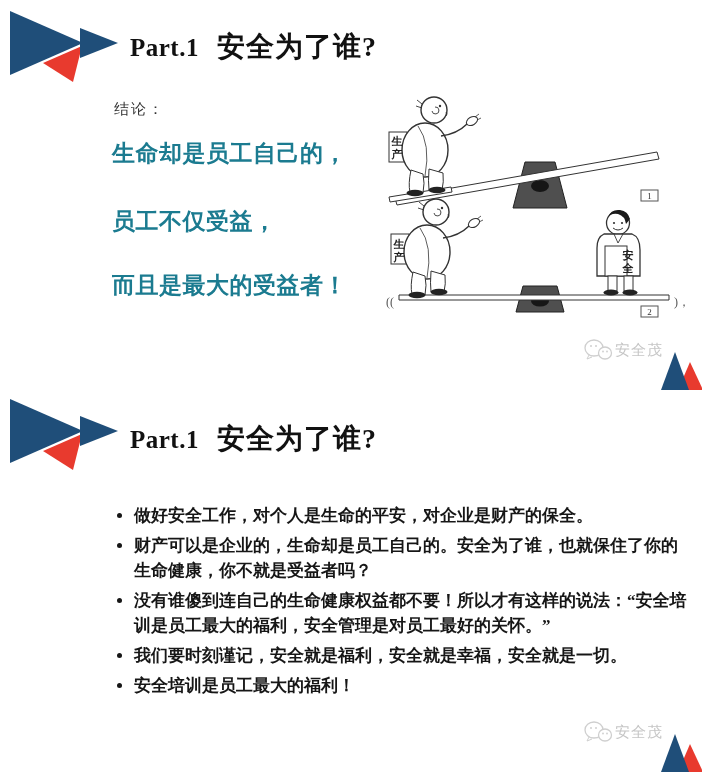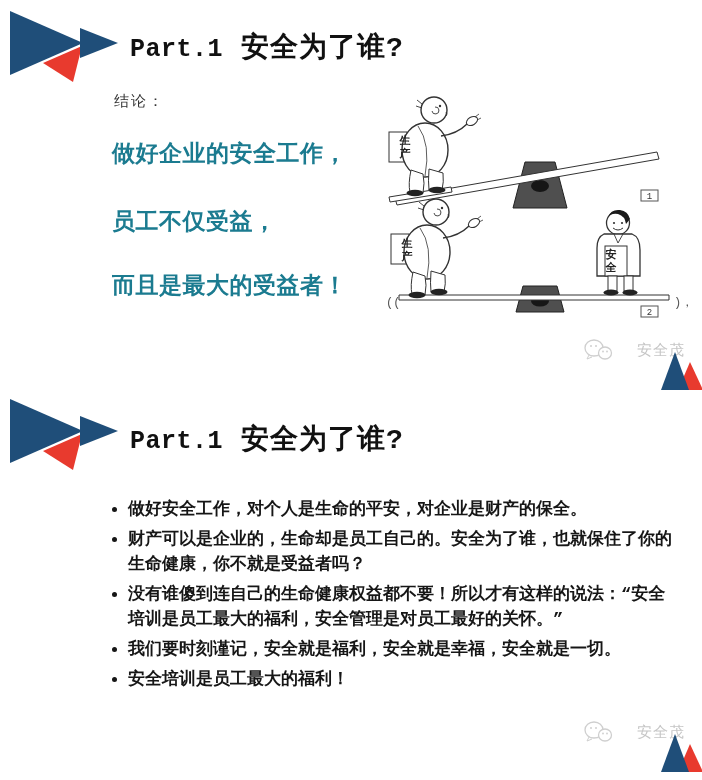--- a/index.html
+++ b/index.html
@@ -1,40 +1,40 @@
 <!DOCTYPE html>
 <html><head>
 <meta charset="utf-8">
 <style>
   html,body{margin:0;padding:0;background:#fff;}
   #screen{position:relative;width:702px;height:780px;background:#ffffff;overflow:hidden;
-          font-family:Liberation Mono, monospace;}
+          font-family:Liberation Serif, serif;}
   .slide{position:absolute;left:0;width:702px;}
   #slide1{top:0;height:390px;}
   #slide2{top:388px;height:392px;}
   .logo{position:absolute;left:10px;top:10px;width:120px;height:75px;}
   .hdr{position:absolute;left:130px;top:28px;display:flex;gap:18px;align-items:baseline;
        font-weight:bold;color:#111;}
   .hdr .part{font-size:25px;letter-spacing:0.5px;}
   .hdr .cn{font-size:28px;letter-spacing:1px;}
-  .concl{position:absolute;left:114px;top:92px;font-size:15px;color:#333;letter-spacing:2px;}
+  .concl{position:absolute;left:114px;top:100px;font-size:15px;color:#333;letter-spacing:2px;}
   .stmt{position:absolute;left:112px;font-size:23px;font-weight:bold;color:#1b7b90;
         letter-spacing:0.5px;white-space:nowrap;}
   #stmt1{top:138px;} #stmt2{top:206px;} #stmt3{top:270px;}
   .cartoon{position:absolute;left:385px;top:90px;width:310px;height:235px;}
   .sign-label{position:absolute;width:14px;font-size:11px;font-weight:700;line-height:1.18;
-              color:#222;word-break:break-all;text-align:center;margin-left:8px;}
-  #sign1{left:390px;top:135px;} #sign2{left:392px;top:238px;} #sign3{left:596px;top:249px;}
-  .bullets{position:absolute;left:105px;top:106px;width:553px;margin:3px;padding:0 0 0 20px;
+              color:#222;word-break:break-all;text-align:center;}
+  #sign1{left:390px;top:135px;} #sign2{left:392px;top:238px;} #sign3{left:621px;top:249px;}
+  .bullets{position:absolute;left:105px;top:106px;width:553px;margin:9px;padding:0 0 0 20px;
            font-size:17px;line-height:25px;color:#161616;font-weight:600;list-style:disc;}
   .bullets li{margin-bottom:5px;}
   .wm{position:absolute;width:124px;height:58px;}
   #wm1{left:583px;top:336px;} #wm2{left:583px;top:330px;}
   .wm-bubbles{position:absolute;left:0;top:2px;width:30px;height:24px;}
-  .wm-text{position:absolute;left:32px;top:5px;font-size:15px;color:#c6c6c6;letter-spacing:1px;margin-left:22px;}
+  .wm-text{position:absolute;left:32px;top:5px;font-size:15px;color:#c6c6c6;letter-spacing:1px;}
   .wm-mountain{position:absolute;left:78px;top:16px;width:42px;height:38px;}
 </style>
 </head>
 <body>
 
 <div id="screen">
 
   <section class="slide" id="slide1">
 
     <svg class="logo" viewBox="0 0 120 75">
@@ -43,21 +43,21 @@
       <polygon points="70,18 108,33 70,48" fill="#1f4e79"></polygon>
     </svg>
 
     <div class="hdr">
       <span class="part">Part.1</span>
       <span class="cn">安全为了谁?</span>
     </div>
 
     <div class="concl">结论：</div>
 
-    <div class="stmt" id="stmt1">做好企业的安全工作，</div>
+    <div class="stmt" id="stmt1">生命却是员工自己的，</div>
     <div class="stmt" id="stmt2">员工不仅受益，</div>
     <div class="stmt" id="stmt3">而且是最大的受益者！</div>
 
     <svg class="cartoon" viewBox="0 0 310 235">
       <defs>
         <g id="fatman">
           <rect x="4" y="42" width="18" height="30" fill="#fff" stroke="#333"></rect>
           <ellipse cx="40" cy="60" rx="23" ry="27" fill="#fff" stroke="#333" stroke-width="1.4"></ellipse>
           <path d="M33,36 Q46,54 40,86" fill="none" stroke="#333" stroke-width="0.8"></path>
           <path d="M26,80 q-3,14 -1,22 l13,1 q2,-10 0,-19 z" fill="#fff" stroke="#333"></path>

